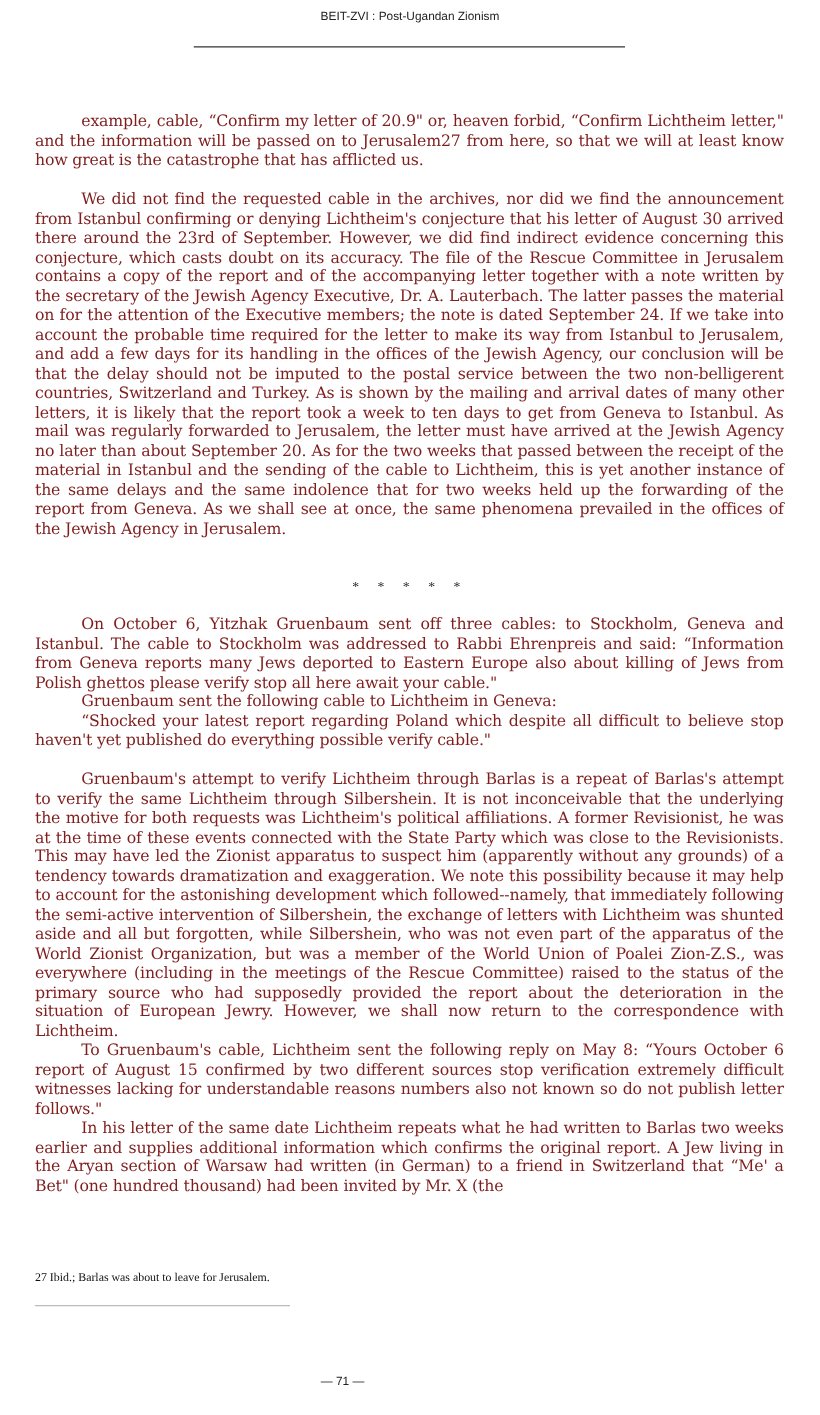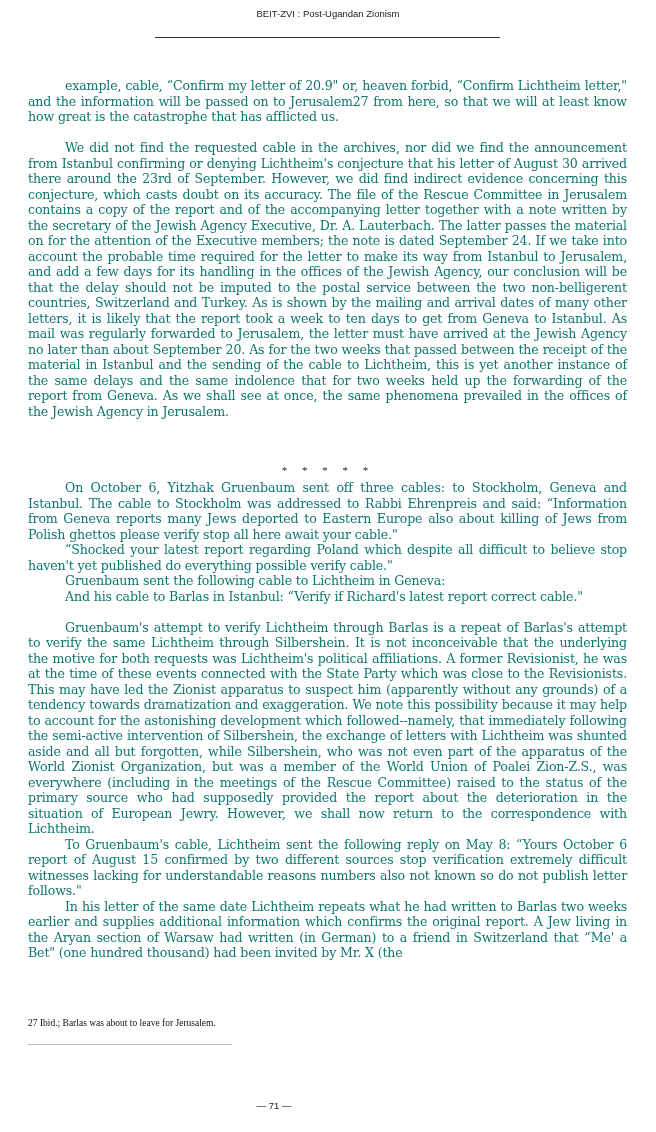--- a/index.html
+++ b/index.html
@@ -1,22 +1,22 @@
 <!DOCTYPE html>
 <html><head>
 <meta charset="utf-8">
 <style>
   html, body { margin: 0; padding: 0; background: #ffffff; }
   body { width: 656px; height: 1132px; position: relative; overflow: hidden; color: #111; }
   .header { position: absolute; top: 8px; left: 0; width: 656px; text-align: center;
     font-family: "Liberation Sans", sans-serif; font-size: 9.5px; color: #222; letter-spacing: 0; }
   .header-rule { position: absolute; top: 37px; left: 155px; width: 345px; height: 1px; background: #333; }
   .body-text { position: absolute; left: 28px; width: 599px;
-    font-family: "DejaVu Serif", serif; font-size: 12.6px; line-height: 15.5px; color: #0f766e;
-    text-align: justify; letter-spacing: -0.15px; }
+    font-family: "DejaVu Serif", serif; font-size: 12.6px; line-height: 15.5px; color: #7f1d1d;
+    text-align: justify; letter-spacing: -0.15px; margin-top: 11px; }
   .body-text p { margin: 0; text-indent: 37px; }
   .gap { height: 15.5px; }
   .stars { position: absolute; top: 464px; left: 0; width: 656px; text-align: center;
     font-family: "Liberation Serif", serif; font-size: 11px; letter-spacing: 6px; color: #222; }
   .fn-rule { position: absolute; top: 1044px; left: 28px; width: 204px; height: 1px; background: #bbb; }
   .footnote { position: absolute; top: 1018px; left: 28px;
     font-family: "Liberation Serif", serif; font-size: 9.5px; color: #111; }
   .page-num { position: absolute; top: 1100px; left: 0; width: 548px; text-align: center;
     font-family: "Liberation Sans", sans-serif; font-size: 9.5px; color: #222; }
 </style>
@@ -29,23 +29,22 @@
 <div class="body-text" style="top:78px;">
   <p>example, cable, “Confirm my letter of 20.9" or, heaven forbid, “Confirm Lichtheim letter," and the information will be passed on to Jerusalem27 from here, so that we will at least know how great is the catastrophe that has afflicted us.</p>
   <div class="gap"></div>
   <p>We did not find the requested cable in the archives, nor did we find the announcement from Istanbul confirming or denying Lichtheim's conjecture that his letter of August 30 arrived there around the 23rd of September. However, we did find indirect evidence concerning this conjecture, which casts doubt on its accuracy. The file of the Rescue Committee in Jerusalem contains a copy of the report and of the accompanying letter together with a note written by the secretary of the Jewish Agency Executive, Dr. A. Lauterbach. The latter passes the material on for the attention of the Executive members; the note is dated September 24. If we take into account the probable time required for the letter to make its way from Istanbul to Jerusalem, and add a few days for its handling in the offices of the Jewish Agency, our conclusion will be that the delay should not be imputed to the postal service between the two non-belligerent countries, Switzerland and Turkey. As is shown by the mailing and arrival dates of many other letters, it is likely that the report took a week to ten days to get from Geneva to Istanbul. As mail was regularly forwarded to Jerusalem, the letter must have arrived at the Jewish Agency no later than about September 20. As for the two weeks that passed between the receipt of the material in Istanbul and the sending of the cable to Lichtheim, this is yet another instance of the same delays and the same indolence that for two weeks held up the forwarding of the report from Geneva. As we shall see at once, the same phenomena prevailed in the offices of the Jewish Agency in Jerusalem.</p>
 </div>
 
 <div class="stars">* * * * *</div>
 
 <div class="body-text" style="top:480px;">
   <p>On October 6, Yitzhak Gruenbaum sent off three cables: to Stockholm, Geneva and Istanbul. The cable to Stockholm was addressed to Rabbi Ehrenpreis and said: “Information from Geneva reports many Jews deported to Eastern Europe also about killing of Jews from Polish ghettos please verify stop all here await your cable."</p>
+  <p>Gruenbaum sent the following cable to Lichtheim in Geneva:</p>
   <p>“Shocked your latest report regarding Poland which despite all difficult to believe stop haven't yet published do everything possible verify cable."</p>
-  <p>Gruenbaum sent the following cable to Lichtheim in Geneva:</p>
-  <p>And his cable to Barlas in Istanbul: “Verify if Richard's latest report correct cable."</p>
   <div class="gap"></div>
   <p>Gruenbaum's attempt to verify Lichtheim through Barlas is a repeat of Barlas's attempt to verify the same Lichtheim through Silbershein. It is not inconceivable that the underlying the motive for both requests was Lichtheim's political affiliations. A former Revisionist, he was at the time of these events connected with the State Party which was close to the Revisionists. This may have led the Zionist apparatus to suspect him (apparently without any grounds) of a tendency towards dramatization and exaggeration. We note this possibility because it may help to account for the astonishing development which followed--namely, that immediately following the semi-active intervention of Silbershein, the exchange of letters with Lichtheim was shunted aside and all but forgotten, while Silbershein, who was not even part of the apparatus of the World Zionist Organization, but was a member of the World Union of Poalei Zion-Z.S., was everywhere (including in the meetings of the Rescue Committee) raised to the status of the primary source who had supposedly provided the report about the deterioration in the situation of European Jewry. However, we shall now return to the correspondence with Lichtheim.</p>
   <p>To Gruenbaum's cable, Lichtheim sent the following reply on May 8: “Yours October 6 report of August 15 confirmed by two different sources stop verification extremely difficult witnesses lacking for understandable reasons numbers also not known so do not publish letter follows."</p>
   <p>In his letter of the same date Lichtheim repeats what he had written to Barlas two weeks earlier and supplies additional information which confirms the original report. A Jew living in the Aryan section of Warsaw had written (in German) to a friend in Switzerland that “Me' a Bet" (one hundred thousand) had been invited by Mr. X (the</p>
 </div>
 
 <div class="fn-rule"></div>
 <div class="footnote">27 Ibid.; Barlas was about to leave for Jerusalem.</div>
 
 <div class="page-num">—   71   —</div>

